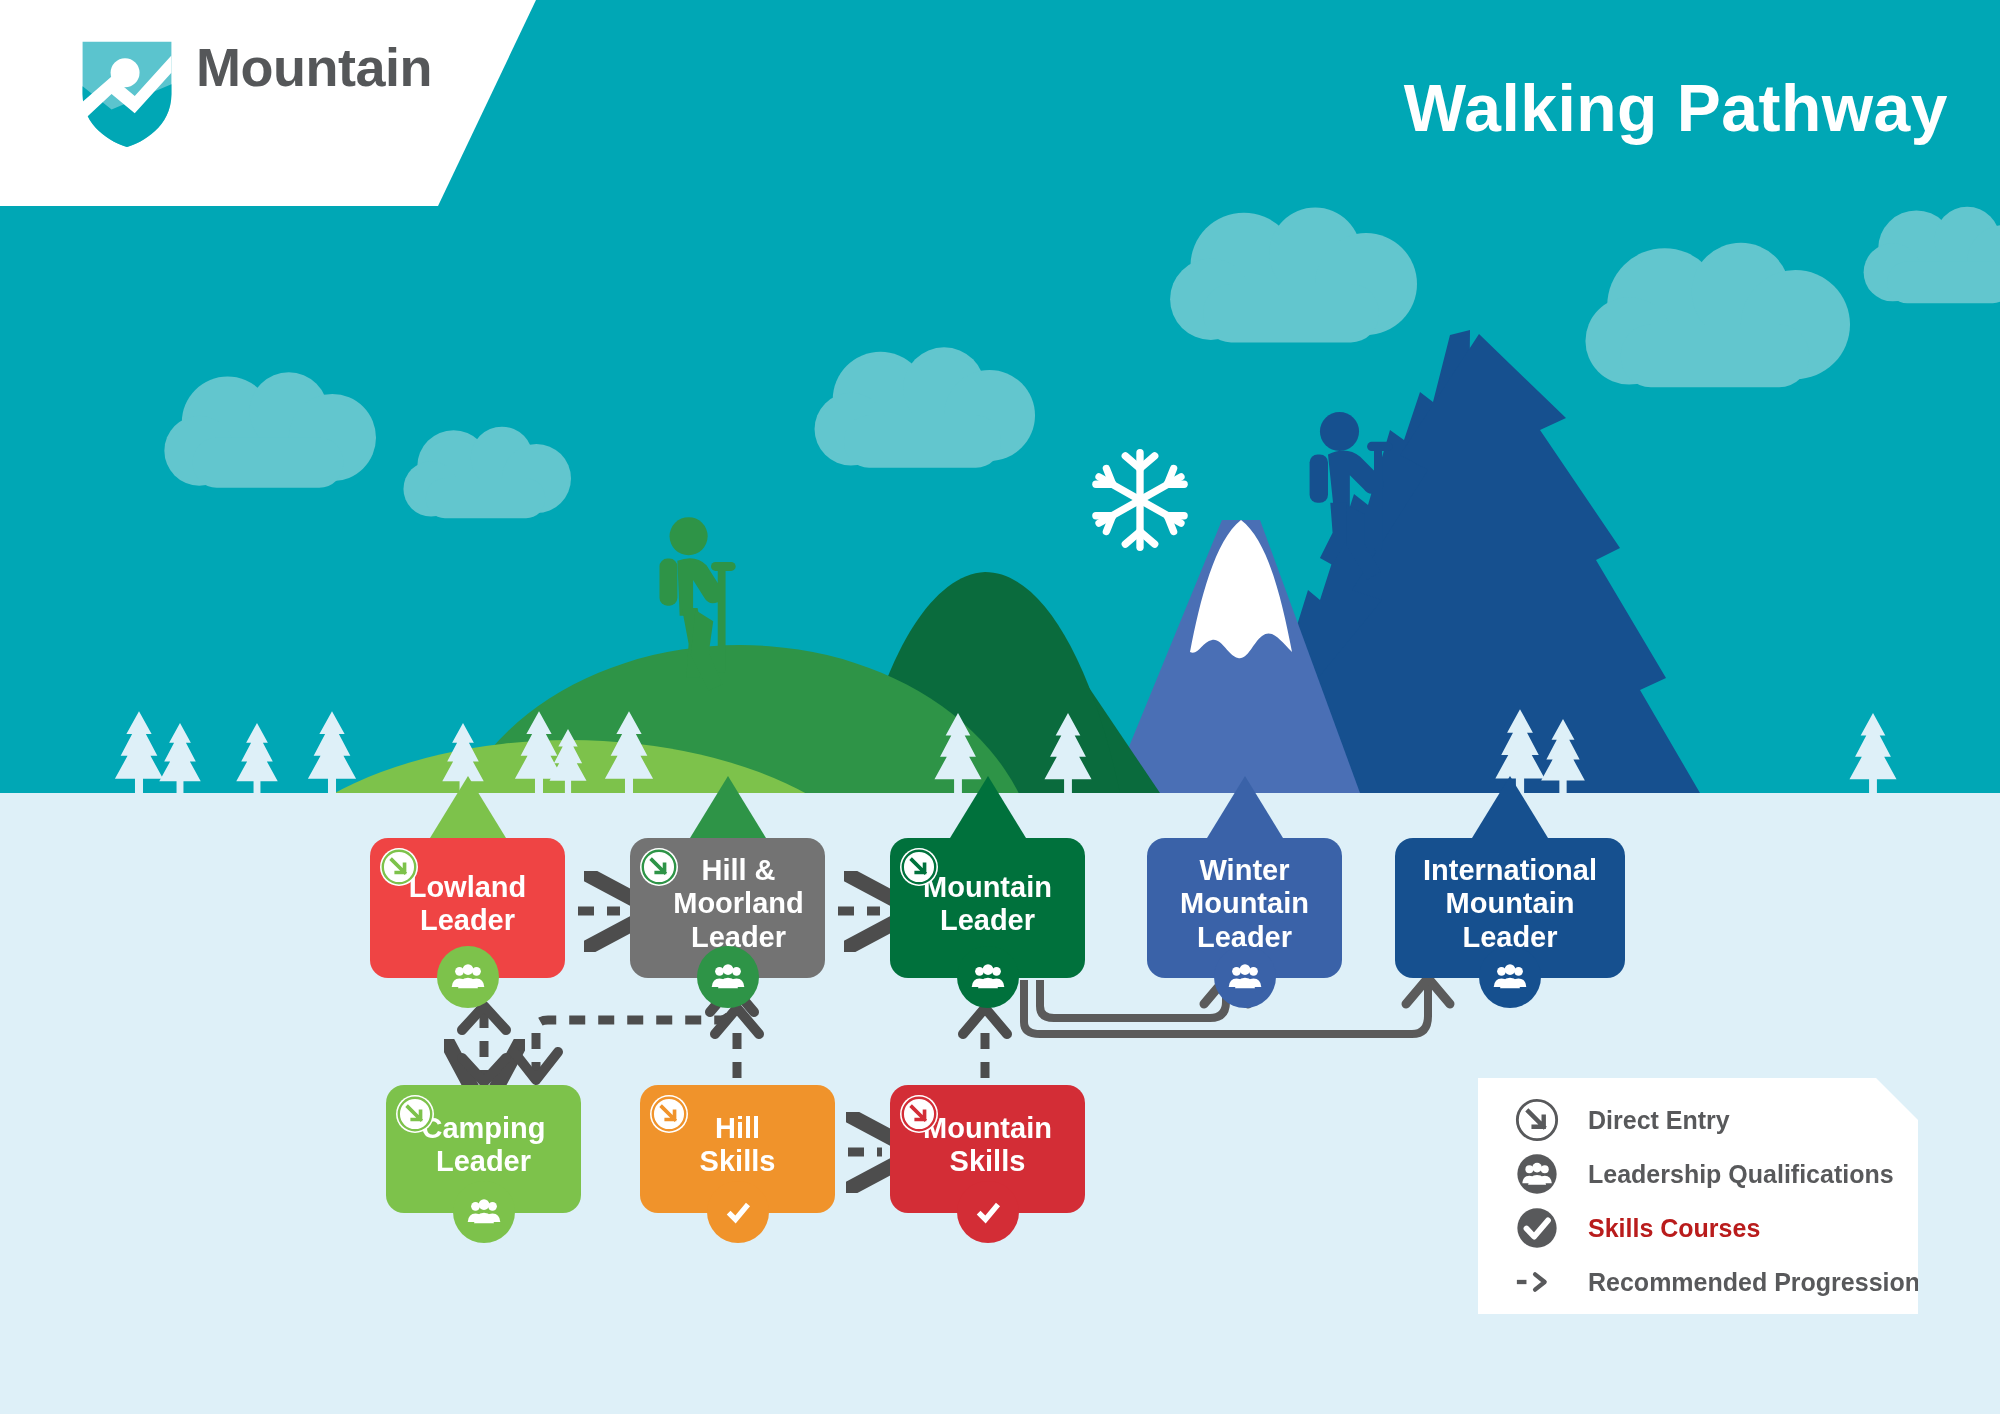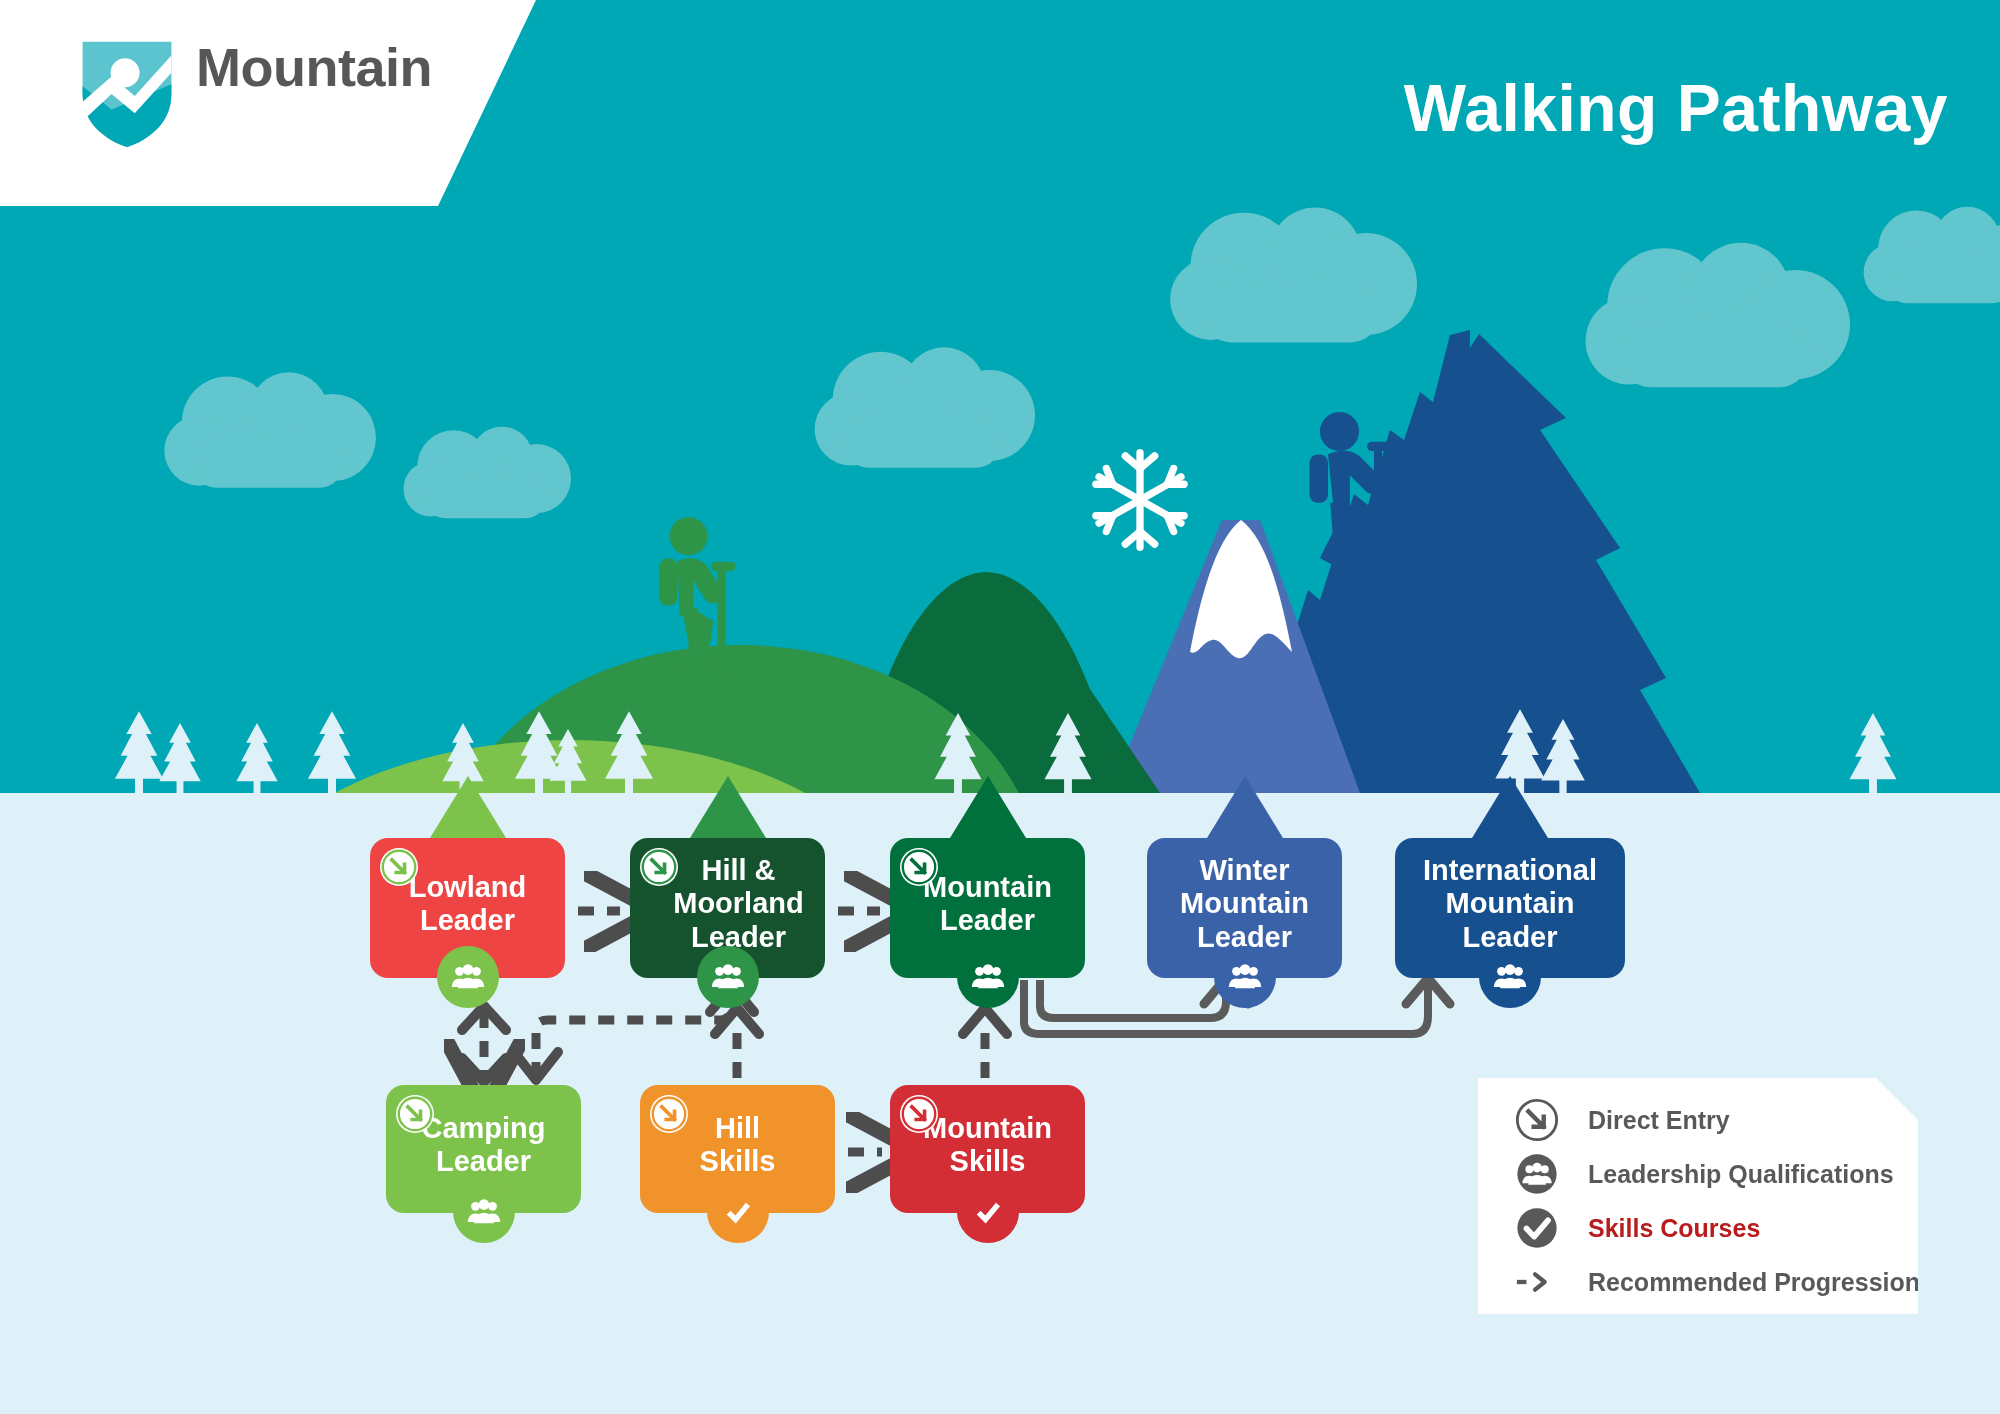--- a/index.html
+++ b/index.html
@@ -287,21 +287,21 @@
               <path d="M1 34 q1 -12 11 -12 q10 0 11 12 z" fill="#ffffff"></path>
               <circle cx="36" cy="12" r="6.2" fill="#ffffff"></circle>
               <path d="M25 34 q1 -12 11 -12 q10 0 11 12 z" fill="#ffffff"></path>
               <circle cx="24" cy="9.5" r="7.5" fill="#ffffff"></circle>
               <path d="M10 36 q2 -15 14 -15 q12 0 14 15 z" fill="#ffffff"></path>
             </svg></div>
         </div>
       </div>
       <div class="node" style="left: 630px; top: 838px; width: 195px; height: 140px;">
         <div class="peak" style="left:59.5px; top:-62px; border-bottom:62px solid #2E9447;"></div>
-        <div class="box" style="width:195px;height:140px;background:#14532d;padding-left:32px;">
+        <div class="box" style="width:195px;height:140px;background:#737373;padding-left:32px;">
           <span class="label"><span>Hill &amp;</span><br><span>Moorland</span><br><span>Leader</span></span>
         </div>
         <div class="badge-de">
           <svg viewBox="0 0 48 48" width="100%" height="100%">
             <circle cx="24" cy="24" r="20.5" fill="none" stroke="#2E9447" stroke-width="3"></circle>
             <path d="M15 15 L31 31 M31 31 L31 20.5 M31 31 L20.5 31" stroke="#2E9447" stroke-width="4.6" fill="none" stroke-linecap="square"></path>
           </svg>
         </div>
         <div class="badge-bottom" style="left:66.5px; top:108px; background:#2E9447;">
           <div style="width:34px;height:30px;"><svg viewBox="0 0 48 40" width="100%" height="100%">

